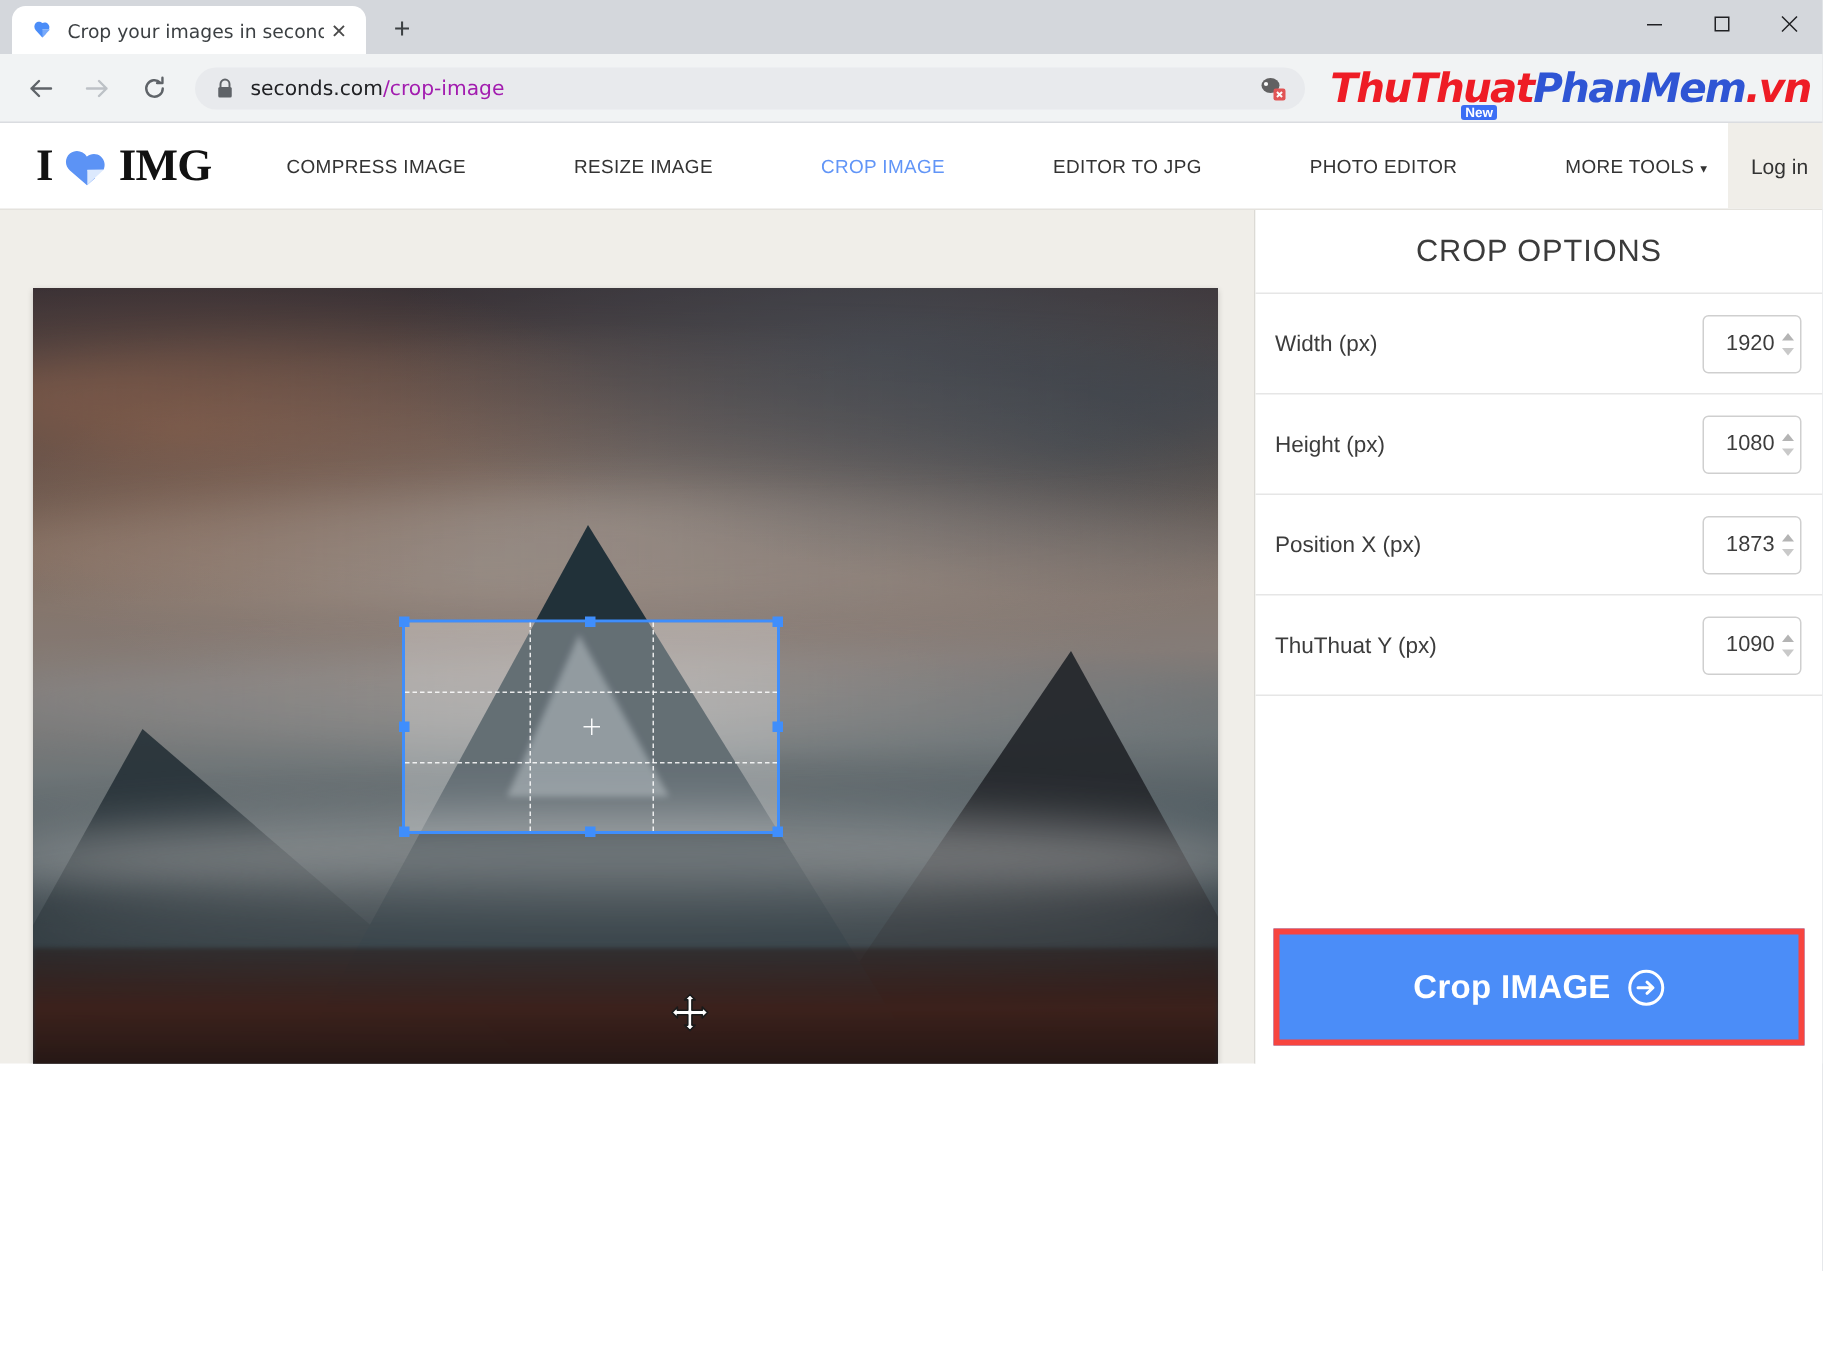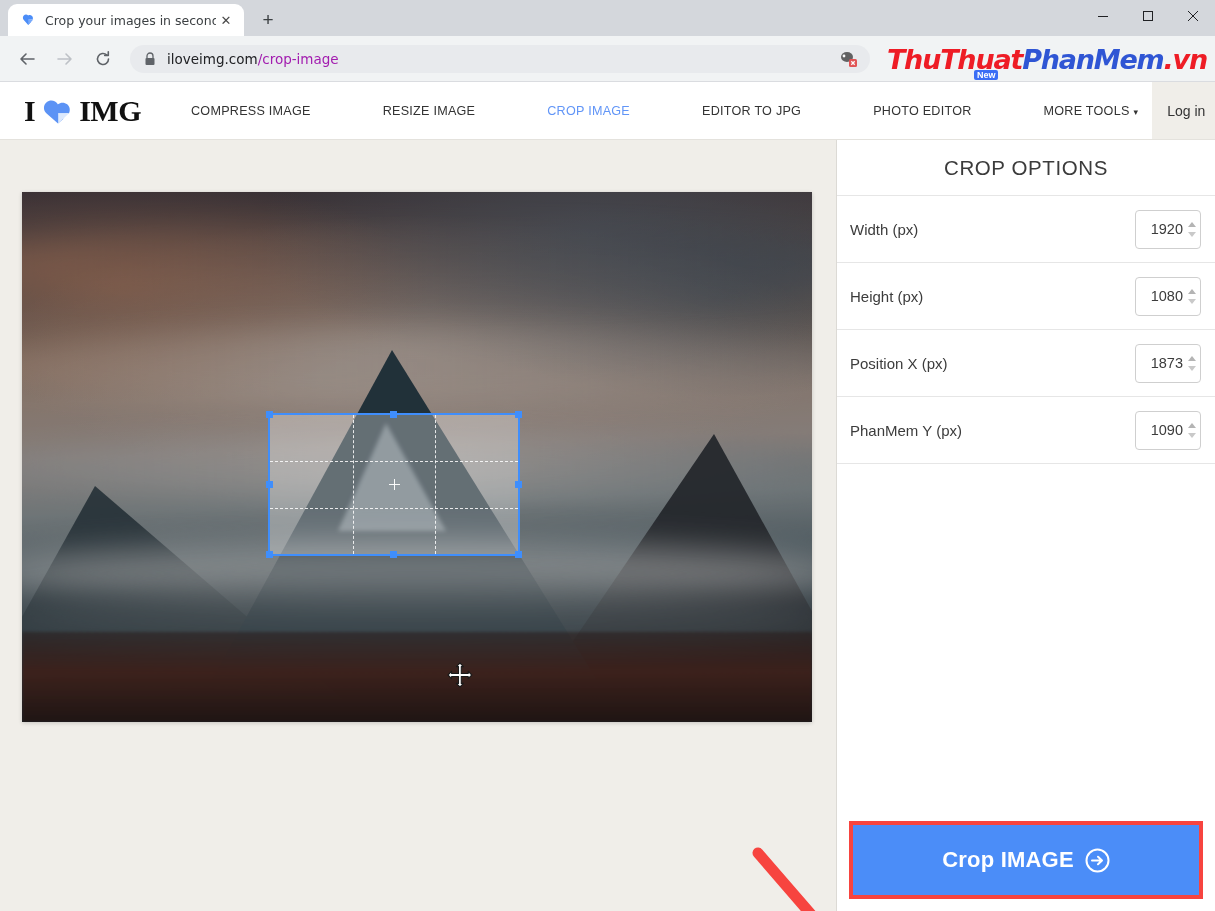--- a/index.html
+++ b/index.html
@@ -110,21 +110,21 @@
     width: 68px; font-size: 14px; color: #333;
   }
   .signup {
     background: #4b8df8; display: flex; align-items: center; justify-content: center;
     width: 78px; font-size: 14px; color: #fff; font-weight: bold; padding-left: 32px;
   }
   .burger { width: 62px; display: flex; flex-direction: column; align-items: center; justify-content: center; gap: 5px; }
   .burger span { display: block; width: 29px; height: 3px; background: #000; border-radius: 1px; }
 
   
-  .main { display: flex; height: 771px; }
+  .main { display: flex; height: 569px; }
 
   .canvas {
     flex: 1; background: #f0eee9; position: relative;
     border-right: 1px solid #dcdad5;
     overflow: hidden;
   }
   .photo {
     position: absolute; left: 22px; top: 52px; width: 790px; height: 530px;
     overflow: hidden; box-shadow: 0 1px 4px rgba(0,0,0,.18);
     background: #2b2b31;
@@ -312,21 +312,21 @@
           <path d="M14.3 1.8v3.6h-3.6" fill="none" stroke="#5f6368" stroke-width="1.6" stroke-linecap="round" stroke-linejoin="round"></path>
         </svg>
     </div>
     <div class="omnibox">
       <span class="lock">
         <svg width="12" height="14" viewBox="0 0 12 14">
             <path d="M3 6V4a3 3 0 0 1 6 0v2" fill="none" stroke="#5f6368" stroke-width="1.3"></path>
             <rect x="1.5" y="6" width="9" height="7" rx="1" fill="#5f6368"></rect>
           </svg>
       </span>
-      <span class="url"><span>iloveimg.com</span><span class="path">/crop-image</span></span>
+      <span class="url"><span>seconds.com</span><span class="path">/crop-image</span></span>
     </div>
     <div class="watermark">
       <span class="ext-icon">
         <svg width="22" height="22" viewBox="0 0 22 22">
           <ellipse cx="9" cy="9" rx="6" ry="5" fill="#4a4a4a"></ellipse>
           <circle cx="6" cy="8" r="1.4" fill="#fff"></circle>
           <rect x="11" y="11" width="8" height="8" rx="1.5" fill="#e03b3b"></rect>
           <path d="M13.3 13.3l3.4 3.4M16.7 13.3l-3.4 3.4" stroke="#fff" stroke-width="1.3"></path>
         </svg>
       </span>
@@ -445,21 +445,21 @@
         <div class="numbox">
           <span class="numval">1873</span>
           <span class="spin">
               <span class="sp-up"></span>
               <span class="sp-dn"></span>
             </span>
         </div>
       </div>
 
       <div class="opt-row">
-        <span class="opt-label">PhanMem Y (px)</span>
+        <span class="opt-label">ThuThuat Y (px)</span>
         <div class="numbox">
           <span class="numval">1090</span>
           <span class="spin">
               <span class="sp-up"></span>
               <span class="sp-dn"></span>
             </span>
         </div>
       </div>
 
       <div class="opt-filler"></div>

